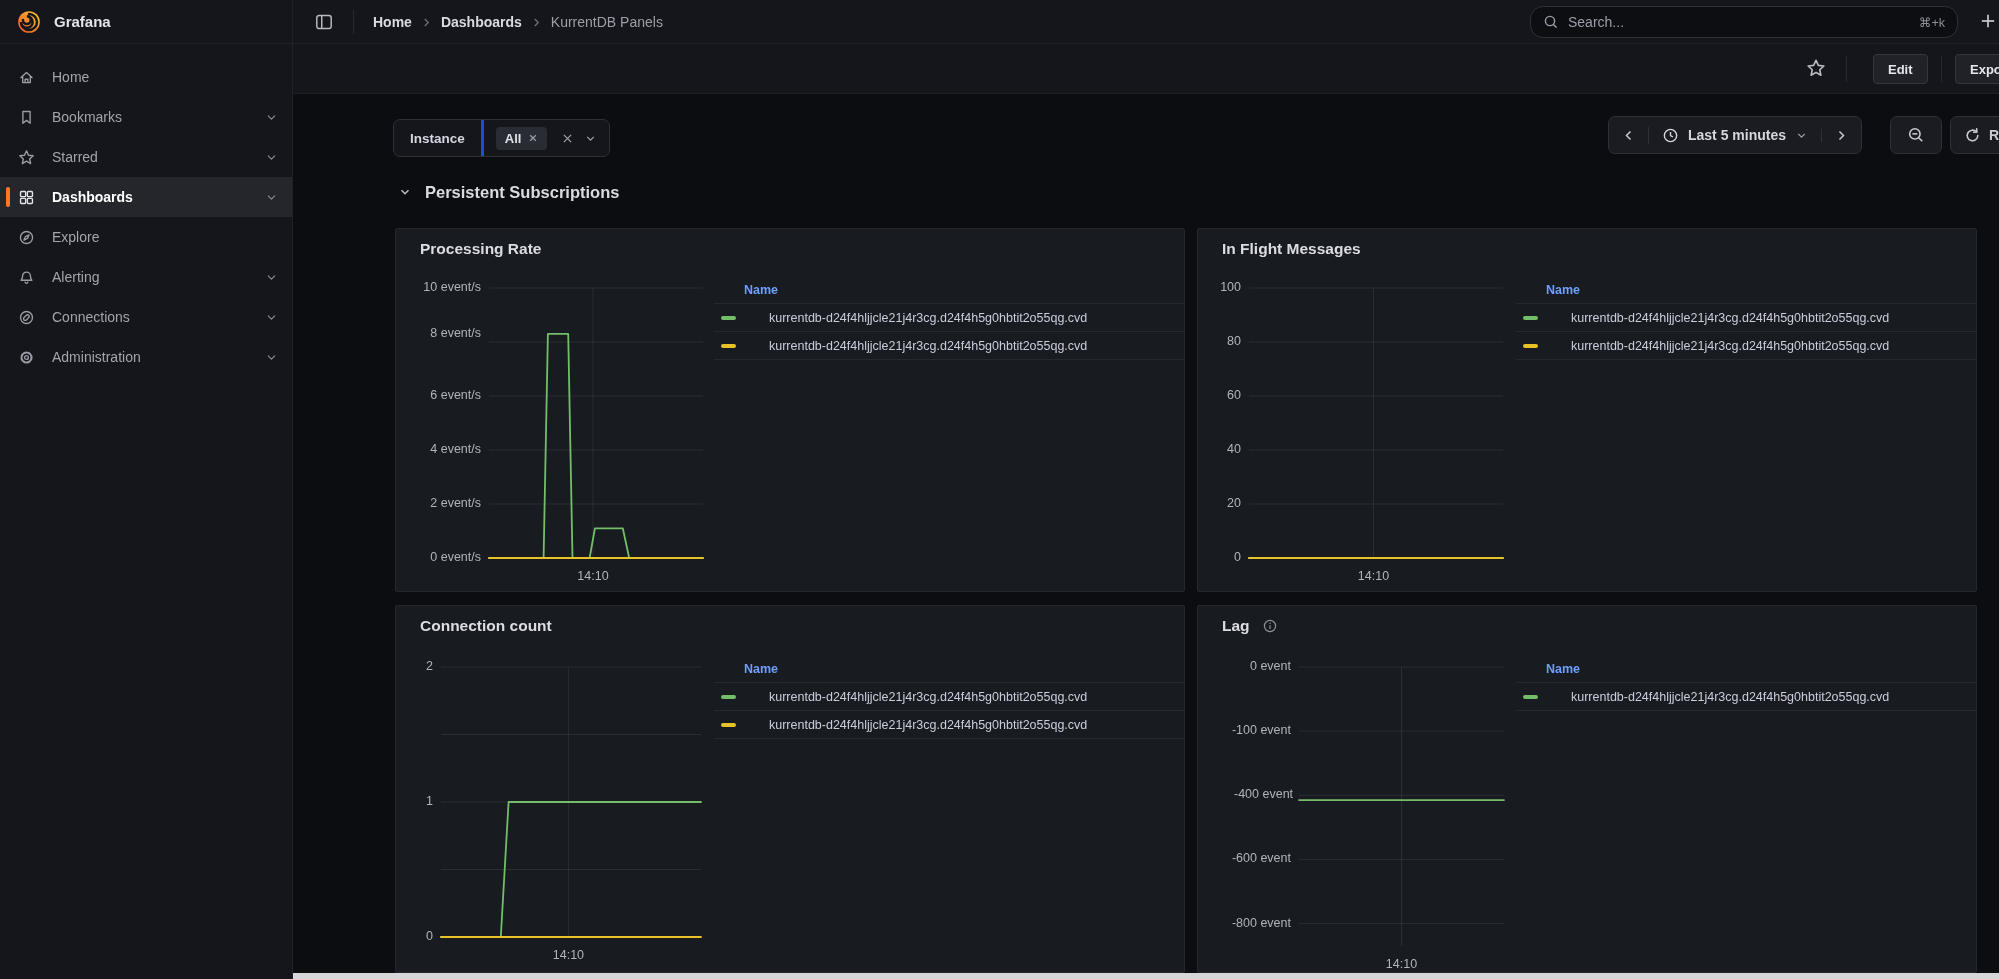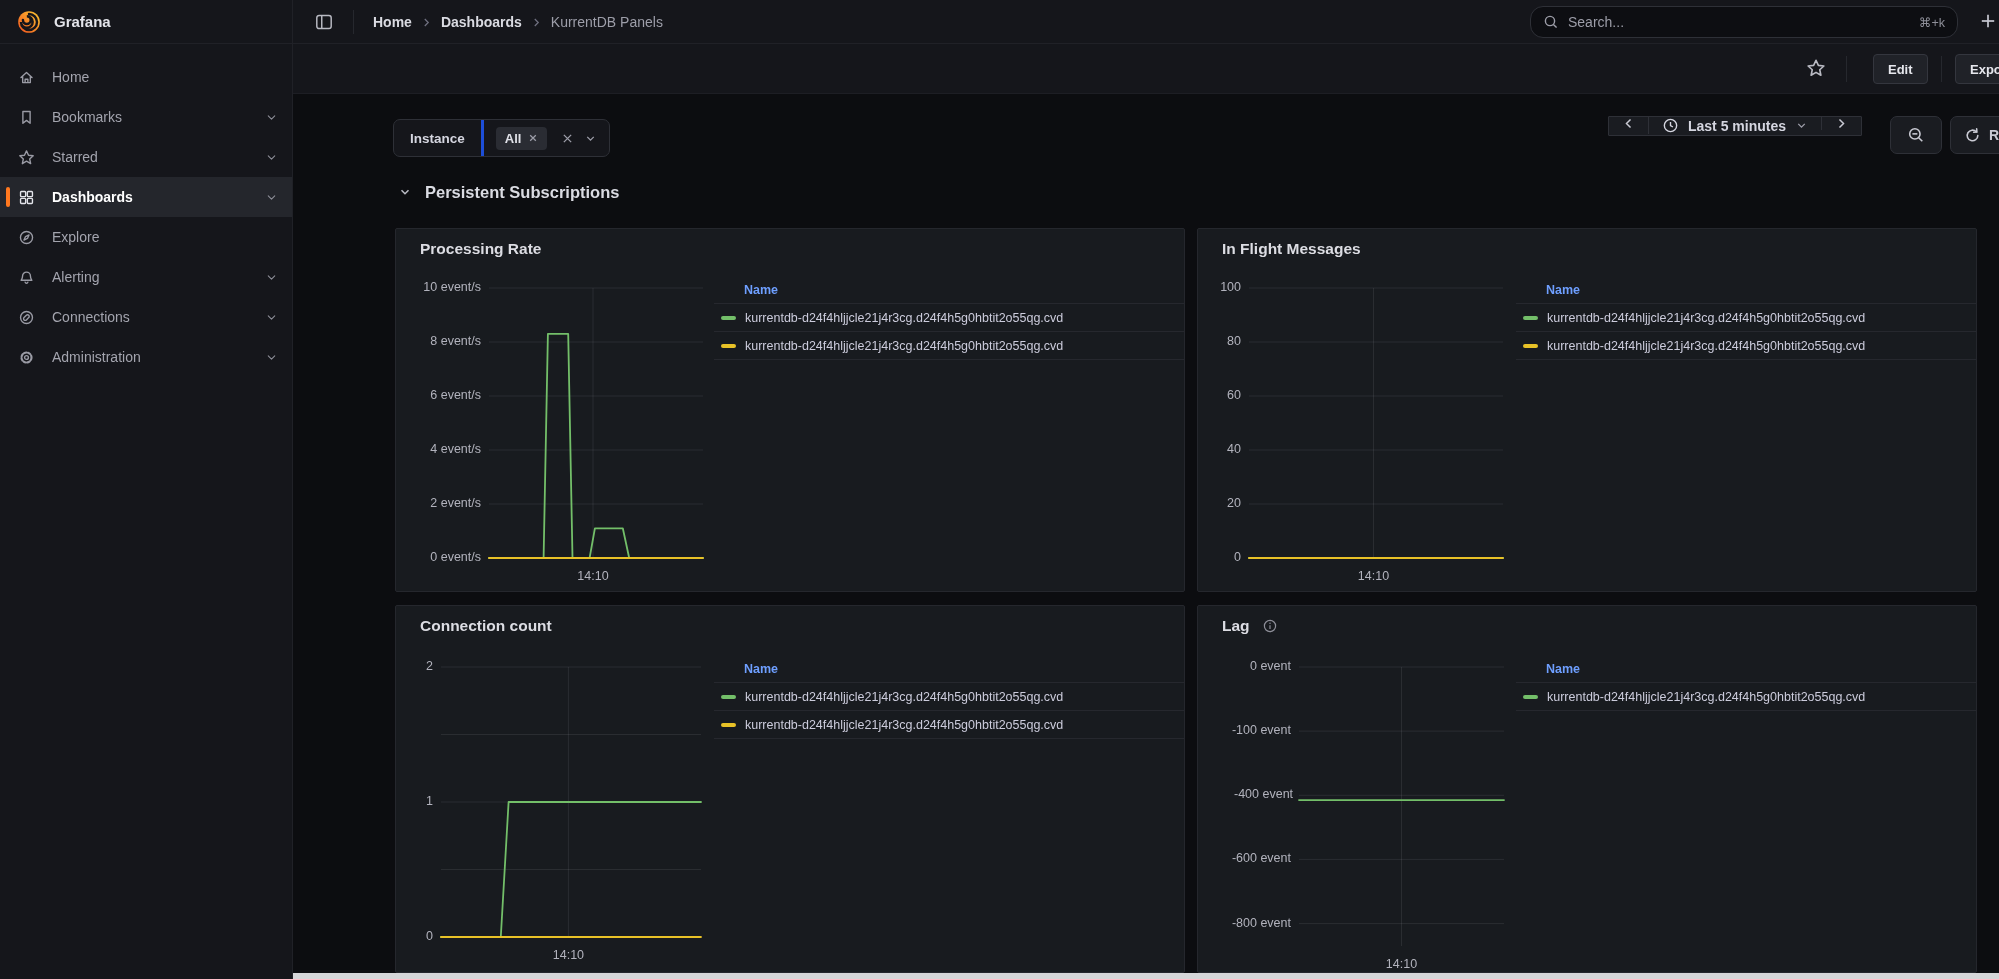--- a/index.html
+++ b/index.html
@@ -63,22 +63,22 @@
   .instance-group { position:absolute; left:100px; top:25px; height:38px; display:flex;
     border:1px solid #2e3037; border-radius:7px; background:#15161b; align-items:stretch; cursor:pointer; }
   .instance-label { display:flex; align-items:center; padding:0 16px; font-size:13.5px; font-weight:600;
     color:#d5d6e0; border-right:3px solid #1d4ed8; }
   .instance-values { display:flex; align-items:center; padding:0 12px; gap:14px; }
   .value-pill { display:flex; align-items:center; gap:7px; background:#2a2c33; border-radius:4px;
     padding:4px 9px; font-size:13px; font-weight:600; color:#e0e1e8; }
   .value-pill .ic, .clear-icon, .dd-chevron { color:#9d9ea9; cursor:pointer; }
   .instance-tail { display:flex; align-items:center; gap:10px; }
 
-  .time-group { position:absolute; left:1315px; top:22px; height:20px; display:flex;
-    border:1px solid #2e3037; border-radius:1px; background:#1a1c21; align-items:flex-start; overflow:hidden; }
+  .time-group { position:absolute; left:1315px; top:22px; height:38px; display:flex;
+    border:1px solid #2e3037; border-radius:7px; background:#1a1c21; align-items:center; overflow:hidden; }
   .time-seg { display:flex; align-items:center; justify-content:center; padding:0 13px;
     color:#c9cad3; cursor:pointer; }
   .time-seg + .time-seg { border-left:1px solid #2e3037; }
   .time-main { gap:9px; font-size:14px; font-weight:600; color:#d5d6e0; }
   .zoomout-btn { position:absolute; left:1597px; top:22px; width:52px; height:38px;
     border:1px solid #2e3037; border-radius:7px; background:#1a1c21; color:#c9cad3;
     display:flex; align-items:center; justify-content:center; cursor:pointer; }
   .refresh-btn { position:absolute; left:1657px; top:22px; width:90px; height:38px;
     border:1px solid #2e3037; border-radius:7px; background:#1a1c21; color:#c9cad3;
     display:flex; align-items:center; padding:0 13px; gap:8px; font-size:14px; font-weight:600; cursor:pointer; }
@@ -109,21 +109,21 @@
   .plot polyline { fill:none; stroke-width:1.8; stroke-linejoin:round; stroke-linecap:round; }
   .xtick { position:absolute; width:60px; text-align:center; font-size:12.5px; color:#b2b3bd; }
 
   
   .legend { position:absolute; right:0; overflow:hidden; }
   .lg-head { height:25px; line-height:22px; padding-left:30px; font-size:12.5px; font-weight:700;
     color:var(--blue,#6e9fff); border-bottom:1px solid #26282e; cursor:pointer; }
   .lg-row { height:28px; display:flex; align-items:center; padding-left:7px;
     border-bottom:1px solid #26282e; cursor:pointer; }
   .sw { width:15px; height:4px; border-radius:2px; margin-right:9px; flex:0 0 auto; }
-  .lg-name { font-size:12.5px; color:#ccccdc; white-space:nowrap; overflow:hidden; }
+  .lg-name { font-size:12.5px; color:#ccccdc; white-space:nowrap; overflow:hidden;margin-left:24px; }
 
   .bottom-strip { position:absolute; left:0; top:879px; width:1706px; height:6px; background:#d5d6d8; }
 </style>
 </head>
 <body>
 
 <aside class="sidebar">
   <div class="sidebar-header">
     <span class="ic">
       <svg width="26" height="26" viewBox="0 0 24 24">
@@ -380,21 +380,21 @@
   <section class="panel panel-a">
     <div class="panel-header">
       <span class="panel-title">Processing Rate</span>
     </div>
     <div class="chart" style="top: 59px; width: 307px; height: 304px;">
         <div class="ylabels" style="width: 85px;">
           <div class="ytick" style="top: 262px;">0 event/s</div>
           <div class="ytick" style="top: 208px;">2 event/s</div>
           <div class="ytick" style="top: 154px;">4 event/s</div>
           <div class="ytick" style="top: 100px;">6 event/s</div>
-          <div class="ytick" style="top: 46px; margin-left: 48px;">8 event/s</div>
+          <div class="ytick" style="top: 38px; margin-left: 48px;">8 event/s</div>
           <div class="ytick" style="top: -8px;">10 event/s</div>
         </div>
         <svg width="214" height="272" class="plot" style="left: 93px;">
           <line x1="0" y1="270.0" x2="214" y2="270.0" class="grid"></line>
           <line x1="0" y1="216.0" x2="214" y2="216.0" class="grid"></line>
           <line x1="0" y1="162.0" x2="214" y2="162.0" class="grid"></line>
           <line x1="0" y1="108.0" x2="214" y2="108.0" class="grid"></line>
           <line x1="0" y1="54.0" x2="214" y2="54.0" class="grid"></line>
           <line x1="0" y1="0.0" x2="214" y2="0.0" class="grid"></line>
           <line x1="104.0" y1="0" x2="104.0" y2="270" class="grid"></line>

